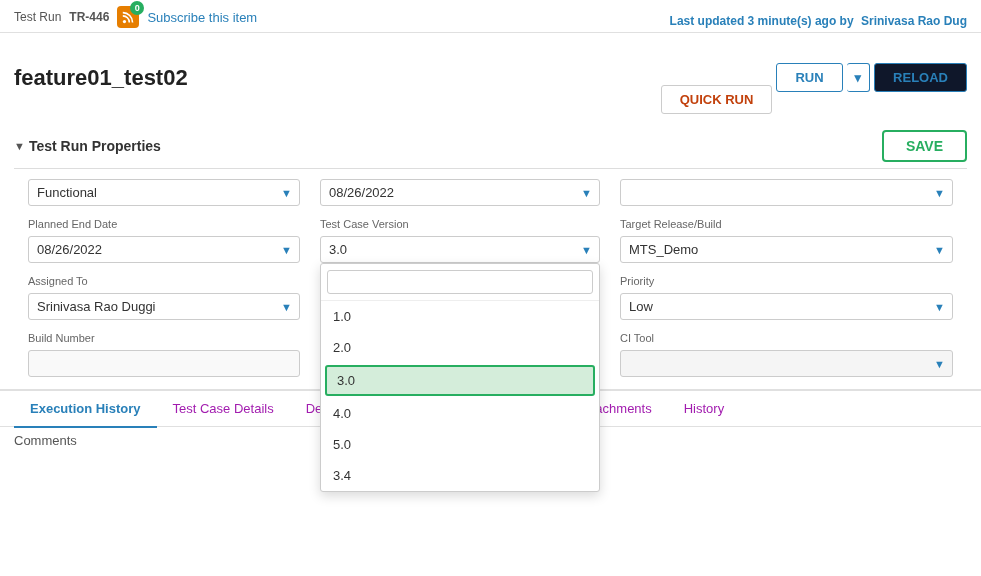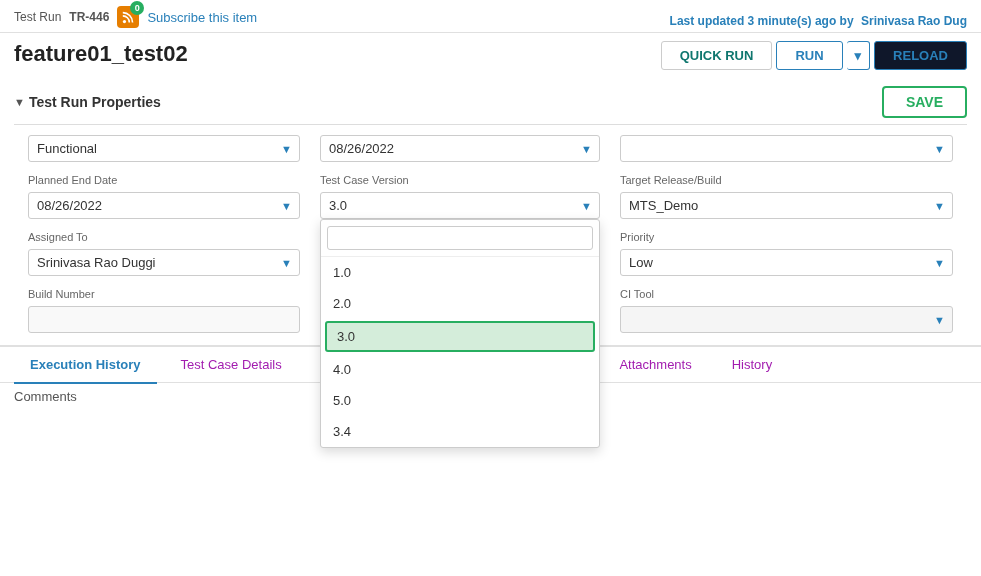--- a/index.html
+++ b/index.html
@@ -8,25 +8,25 @@
     .top-bar { display: flex; align-items: flex-end; justify-content: space-between; padding: 6px 14px 4px 14px; border-bottom: 1px solid #e0e0e0; }
     .top-bar-left { display: flex; align-items: center; gap: 8px; }
     .test-run-label { font-size: 12px; color: #555; }
     .test-run-id { font-size: 12px; color: #555; font-weight: bold; }
     .rss-icon { width: 22px; height: 22px; background: #e67e00; border-radius: 4px; display: flex; align-items: center; justify-content: center; color: white; font-size: 11px; font-weight: bold; position: relative; }
     .rss-badge { position: absolute; top: -5px; right: -5px; background: #27ae60; color: white; border-radius: 50%; width: 14px; height: 14px; font-size: 9px; display: flex; align-items: center; justify-content: center; }
     .subscribe-link { color: #2980b9; font-size: 13px; text-decoration: none; }
     .top-bar-right { font-size: 12px; color: #777; }
     .top-bar-right span { color: #2980b9; font-weight: bold; }
 
-    .title-bar { display: flex; justify-content: space-between; padding: 8px 14px; }
+    .title-bar { display: flex; align-items: center; justify-content: space-between; padding: 8px 14px; }
     .page-title { font-size: 22px; font-weight: bold; color: #222; }
     .btn-group { display: flex; align-items: center; gap: 4px; }
     .btn { padding: 6px 18px; border: 1px solid #2980b9; border-radius: 3px; font-size: 13px; cursor: pointer; font-weight: 600; }
-    .btn-quick-run { background: #fff; color: #0f766e; border-color: #ccc; }
+    .btn-quick-run { background: #fff; color: #c2410c; border-color: #ccc; margin-top: 44px; }
     .btn-run { background: #fff; color: #2980b9; border-color: #2980b9; }
     .btn-run-split { padding: 6px 8px; background: #fff; color: #2980b9; border-color: #2980b9; border-left: none; }
     .btn-reload { background: #0f172a; color: #2980b9; border-color: #2980b9; }
 
     .properties-section { padding: 0 14px; }
     .section-header { display: flex; align-items: center; justify-content: space-between; padding: 8px 0 6px 0; border-bottom: 1px solid #ddd; margin-bottom: 10px; }
     .section-title { font-size: 14px; font-weight: bold; color: #333; display: flex; align-items: center; gap: 4px; }
     .chevron-down { color: #555; font-size: 11px; }
     .btn-save { padding: 6px 22px; background: #fff; color: #27ae60; border: 2px solid #27ae60; border-radius: 4px; font-size: 14px; font-weight: bold; cursor: pointer; }
 
@@ -45,21 +45,21 @@
     .input-control.empty { background: #f9f9f9; }
 
     
     .dropdown-container { position: relative; }
     .dropdown-popup { position: absolute; top: 100%; left: 0; width: 280px; background: #fff; border: 1px solid #ccc; border-radius: 3px; box-shadow: 0 4px 12px rgba(0,0,0,0.15); z-index: 100; }
     .dropdown-search { padding: 6px; border-bottom: 1px solid #eee; }
     .dropdown-search input { width: 100%; padding: 4px 6px; border: 1px solid #ccc; border-radius: 3px; font-size: 12px; }
     .dropdown-item { padding: 8px 12px; font-size: 13px; color: #333; cursor: pointer; }
     .dropdown-item.highlighted { background: #d4edda; border: 2px solid #27ae60; border-radius: 3px; margin: 2px 4px; padding: 6px 10px; }
 
-    .tabs-bar { display: flex; align-items: center; border-top: 2px solid #e0e0e0; margin-top: 8px; padding: 0 14px; gap: 8px; }
+    .tabs-bar { display: flex; align-items: center; border-top: 2px solid #e0e0e0; margin-top: 8px; padding: 0 14px; gap: 0; }
     .tab-item { padding: 10px 16px; font-size: 13px; color: #a21caf; cursor: pointer; border-bottom: 2px solid transparent; margin-bottom: -2px; }
     .tab-item.active { color: #2980b9; border-bottom: 2px solid #2980b9; font-weight: bold; }
 
     .bottom-bar { padding: 6px 14px; border-top: 1px solid #e0e0e0; }
     .comments-label { font-size: 13px; color: #555; }
 
     .form-area { padding: 0 14px; position: relative; }
   </style>
 </head>
 <body>

